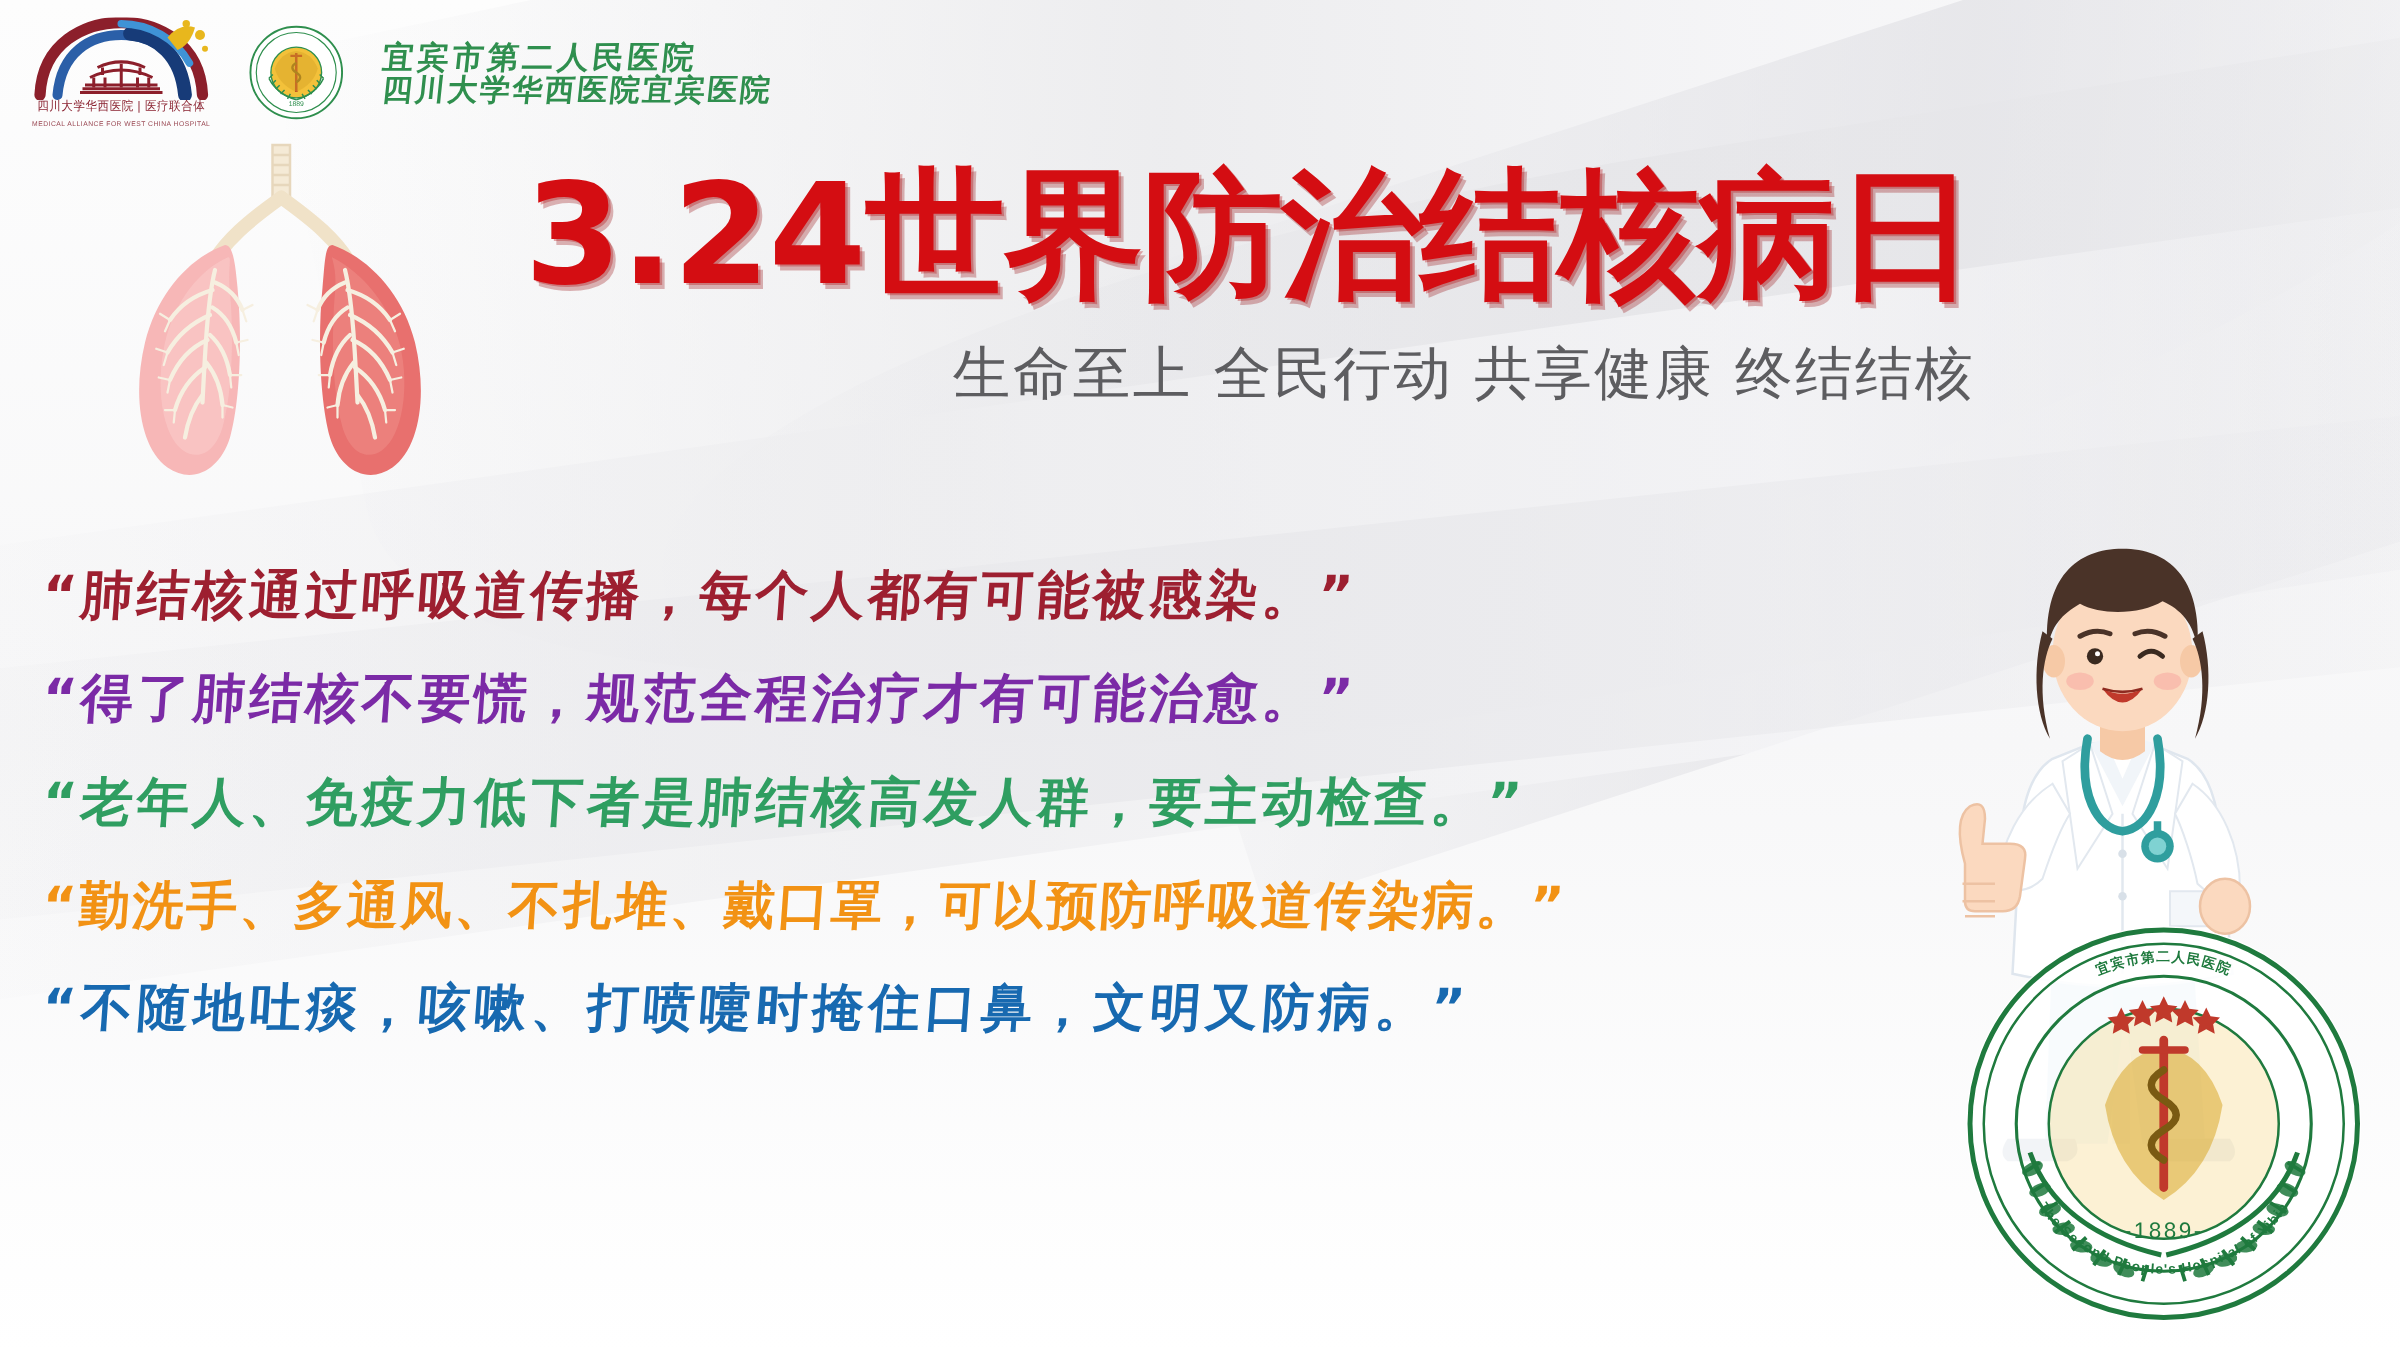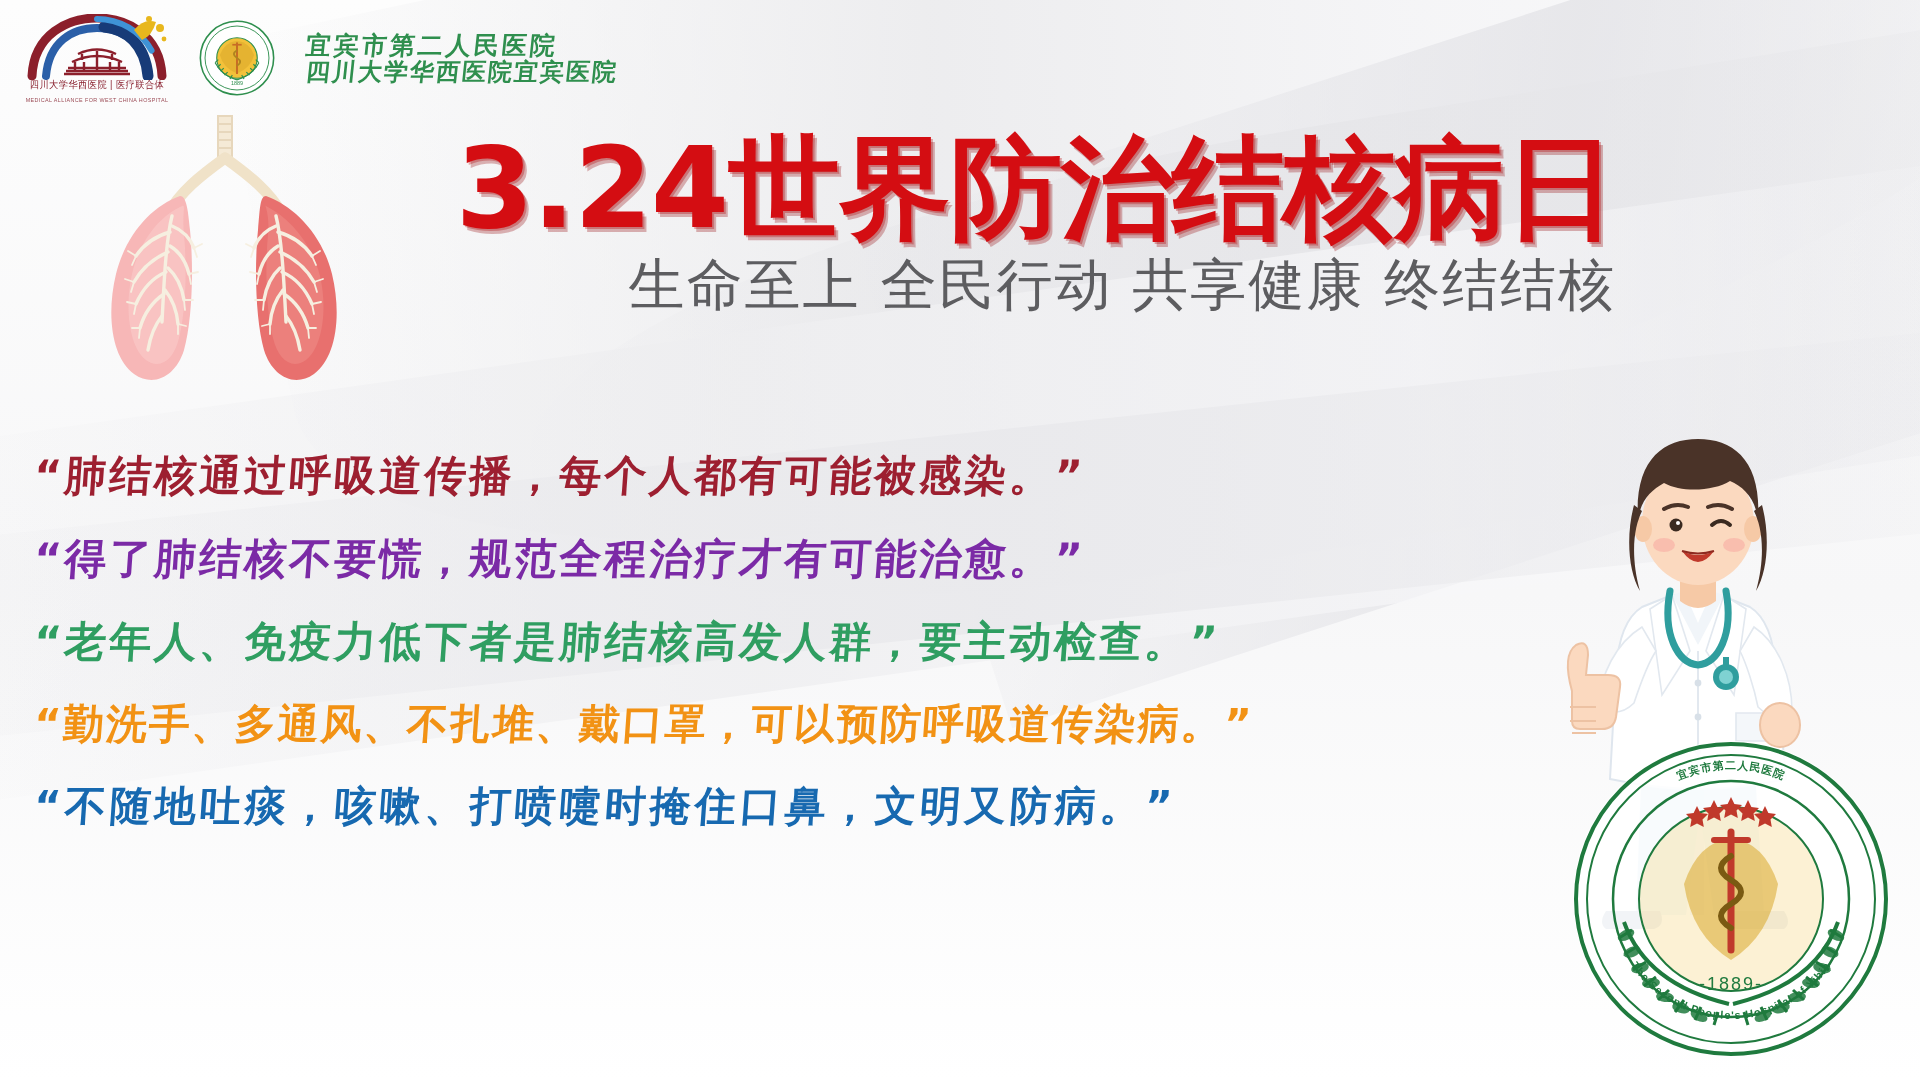--- a/index.html
+++ b/index.html
@@ -46,31 +46,31 @@
   .hname{font-size:25px;line-height:1.08;color:#2f8f4e;font-weight:700;
          letter-spacing:3px;white-space:nowrap;
          font-family:"DejaVu Serif","Liberation Serif",serif;
          transform:skewX(-6deg);}
   .hname.sub{font-size:24px;letter-spacing:2px;}
 
   
   #lungs{position:absolute;left:60px;top:110px;width:330px;height:290px;z-index:5;}
 
   
-  #title-area{position:absolute;left:436px;top:132px;width:1180px;z-index:7;}
+  #title-area{position:absolute;left:400px;top:132px;width:1180px;z-index:7;}
   #main-title{
     font-family:"DejaVu Sans","Liberation Sans",sans-serif;
     font-weight:700;font-size:112px;line-height:1.0;color:#d40d12;
     letter-spacing:-1px;white-space:nowrap;text-align:right;
     text-shadow:4px 5px 0 rgba(150,10,14,.30), 2px 2px 0 rgba(190,20,24,.35);
   }
   #subtitle{
-    margin-top:4px;text-align:right;white-space:nowrap;
+    margin-top:24px;text-align:right;white-space:nowrap;
     font-family:"DejaVu Sans","Liberation Sans",sans-serif;
-    font-size:56px;color:#5d5d60;letter-spacing:2px;font-weight:400;
+    font-size:46px;color:#5d5d60;letter-spacing:2px;font-weight:400;
   }
 
   
   #slogans{position:absolute;left:34px;top:455px;width:1330px;z-index:7;}
   .slogan{
     font-family:"DejaVu Sans","Liberation Sans",sans-serif;
     font-size:42px;font-weight:700;line-height:1.0;
     letter-spacing:3px;white-space:nowrap;
     margin-bottom:41px;
     transform:skewX(-4deg);

